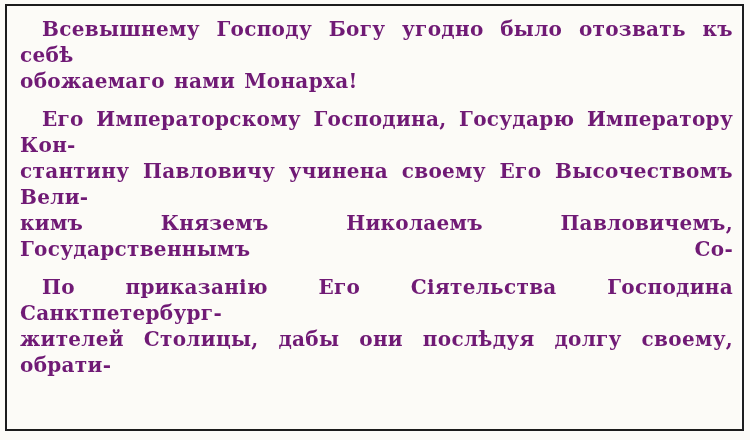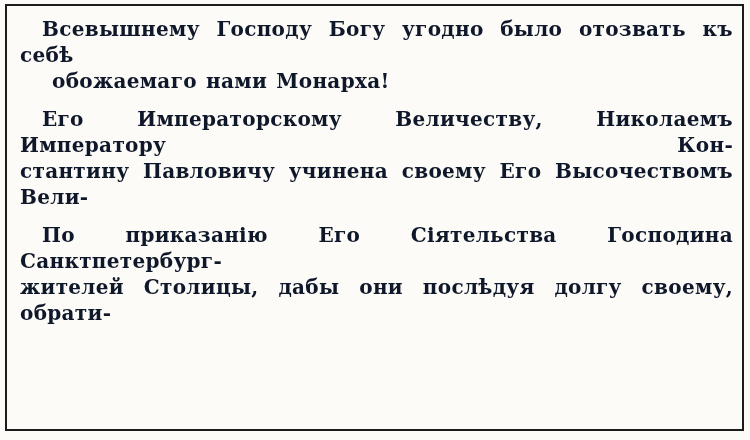--- a/index.html
+++ b/index.html
@@ -18,47 +18,47 @@
     padding: 10px 9px 0 13px;
     box-sizing: border-box;
     background: #fcfbf7;
   }
   .para { margin-top: 12px; }
   .para:first-child { margin-top: 0; }
   .line {
     font-size: 20px;
     line-height: 26px;
     font-weight: bold;
-    color: #0f172a;
+    color: #701a75;
     letter-spacing: 0.3px;
     word-spacing: 2px;
     text-align: justify;
     text-align-last: justify;
     -moz-text-align-last: justify;
   }
   .line.no-fill {
     text-align-last: left;
-    margin-left: 32px;
     -moz-text-align-last: left;
   }
   .line.indent { text-indent: 22px; }
 </style>
 </head>
 <body>
 
 <div class="page">
   <div class="frame">
     <div>
         <div class="para">
           <div class="line indent">Всевышнему Господу Богу угодно было отозвать къ себѣ</div>
           <div class="line no-fill">обожаемаго нами Монарха!</div>
         </div>
         <div class="para">
-          <div class="line indent">Его Императорскому Величеству, Николаемъ Императору Кон-</div>
+          <div class="line indent">Его Императорскому Господина, Государю Императору Кон-</div>
           <div class="line">стантину Павловичу учинена своему Его Высочествомъ Вели-</div>
+          <div class="line">кимъ Княземъ Николаемъ Павловичемъ, Государственнымъ Со-</div>
         </div>
         <div class="para">
           <div class="line indent">По приказанію Его Сіятельства Господина Санктпетербург-</div>
           <div class="line">жителей Столицы, дабы они послѣдуя долгу своему, обрати-</div>
         </div>
       </div>
 
   </div>
 </div>
 

